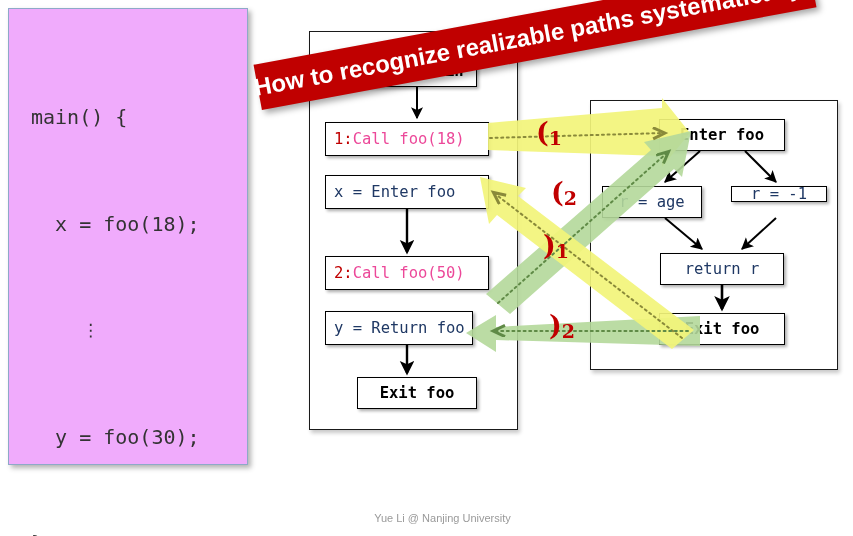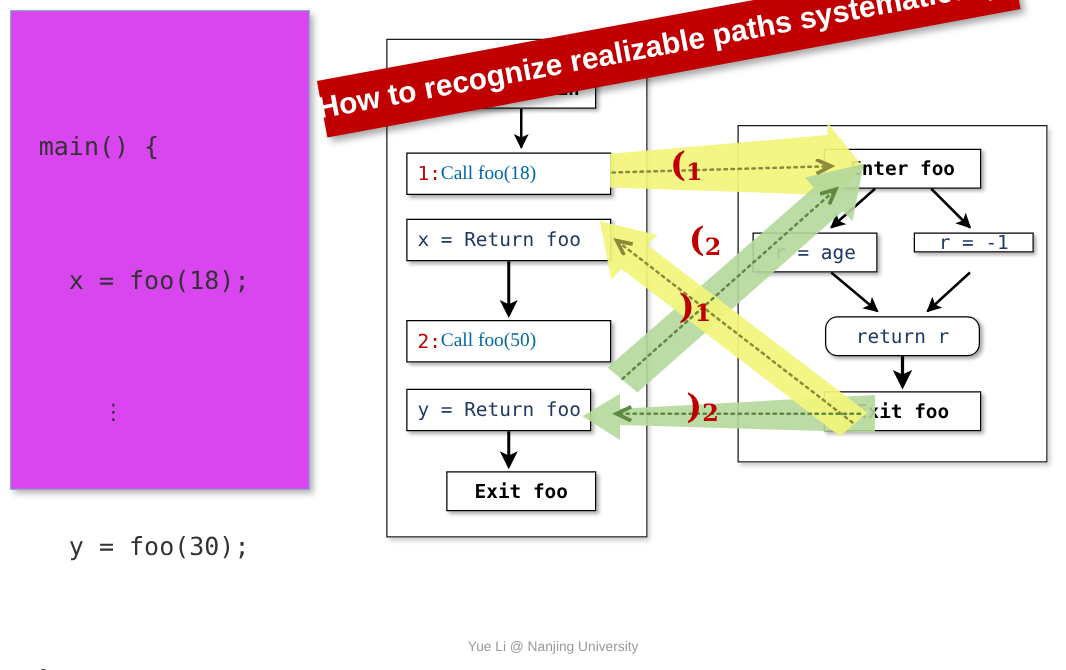--- a/index.html
+++ b/index.html
@@ -6,22 +6,22 @@
   body{
     width:853px;height:536px;overflow:hidden;position:relative;
     background:#ffffff;
     font-family:"Liberation Sans", sans-serif;
   }
   #slide{position:absolute;left:0;top:0;width:853px;height:536px;
          background:#ffffff;overflow:hidden;}
 
   
   #code-panel{
-    position:absolute;left:8px;top:8px;width:240px;height:384px;
-    background:#d946ef;border:1px solid #8ea9c8;
+    position:absolute;left:8px;top:8px;width:240px;height:457px;
+    background:#f0abfc;border:1px solid #8ea9c8;
     box-shadow:3px 3px 5px rgba(0,0,0,0.30);
     box-sizing:border-box;
   }
   #code-lines{
     position:absolute;left:22px;top:20px;right:4px;
     font-family:"DejaVu Sans Mono","Liberation Mono",monospace;
     font-size:20px;line-height:35.5px;color:#333333;
     white-space:pre;
   }
   .code-line{white-space:pre;}
@@ -39,35 +39,35 @@
     box-sizing:border-box;
     font-family:"DejaVu Sans Mono","Liberation Mono",monospace;
     font-size:15.5px;color:#1f3864;
     display:flex;align-items:center;justify-content:center;
     box-shadow:2px 2px 3px rgba(0,0,0,0.33);
     white-space:pre;
   }
   .node.bold{font-weight:bold;color:#000000;}
   .node.left-align{justify-content:flex-start;padding-left:8px;}
   .lbl-num{color:#c00000;}
-  .lbl-rest{color:#0369a1;font-family:Liberation Serif, serif;}
+  .lbl-rest{color:#ec4899;}
 
   
   #n-enter-main {left:357px;top:55px; width:120px;height:32px;}
   #n-call18     {left:325px;top:122px;width:164px;height:34px;}
   #n-ret-x      {left:325px;top:175px;width:164px;height:34px;}
   #n-call30     {left:325px;top:256px;width:164px;height:34px;}
   #n-ret-y      {left:325px;top:311px;width:148px;height:34px;}
   #n-exit-main  {left:357px;top:377px;width:120px;height:32px;}
 
   
   #n-enter-foo  {left:659px;top:119px;width:126px;height:32px;}
   #n-r-age      {left:602px;top:186px;width:100px;height:32px;}
   #n-r-m1       {left:731px;top:186px;width:96px;height:16px;}
-  #n-return-r   {left:660px;top:253px;width:124px;height:32px;border-radius:10px;}
+  #n-return-r   {left:660px;top:253px;width:124px;height:32px;}
   #n-exit-foo   {left:659px;top:313px;width:126px;height:32px;}
 
   
   svg.overlay{position:absolute;left:0;top:0;width:853px;height:536px;
               pointer-events:none;}
   #svg-bands{z-index:3;}
   #svg-edges{z-index:2;}
   #svg-dotted{z-index:6;}
 
   
@@ -180,21 +180,21 @@
     <line x1="682" y1="338" x2="494" y2="193" stroke="#8a8a3a" stroke-width="2" stroke-dasharray="2,3.6" stroke-linecap="round" marker-end="url(#dy)"></line>
     <line x1="688" y1="331" x2="494" y2="331" stroke="#5f8a46" stroke-width="2" stroke-dasharray="2,3.6" stroke-linecap="round" marker-end="url(#dg)"></line>
   </svg>
 
   <div class="node bold" id="n-enter-main">Enter main</div>
 
   <div class="node left-align" id="n-call18">
     <span class="lbl-num">1:</span><span class="lbl-rest">Call foo(18)</span>
   </div>
 
-  <div class="node left-align" id="n-ret-x">x = Return foo</div>
+  <div class="node left-align" id="n-ret-x">x = Enter foo</div>
 
   <div class="node left-align" id="n-call30">
     <span class="lbl-num">2:</span><span class="lbl-rest">Call foo(50)</span>
   </div>
 
   <div class="node left-align" id="n-ret-y">y = Return foo</div>
 
   <div class="node bold" id="n-exit-main">Exit foo</div>
 
   <div class="node bold" id="n-enter-foo">Enter foo</div>

